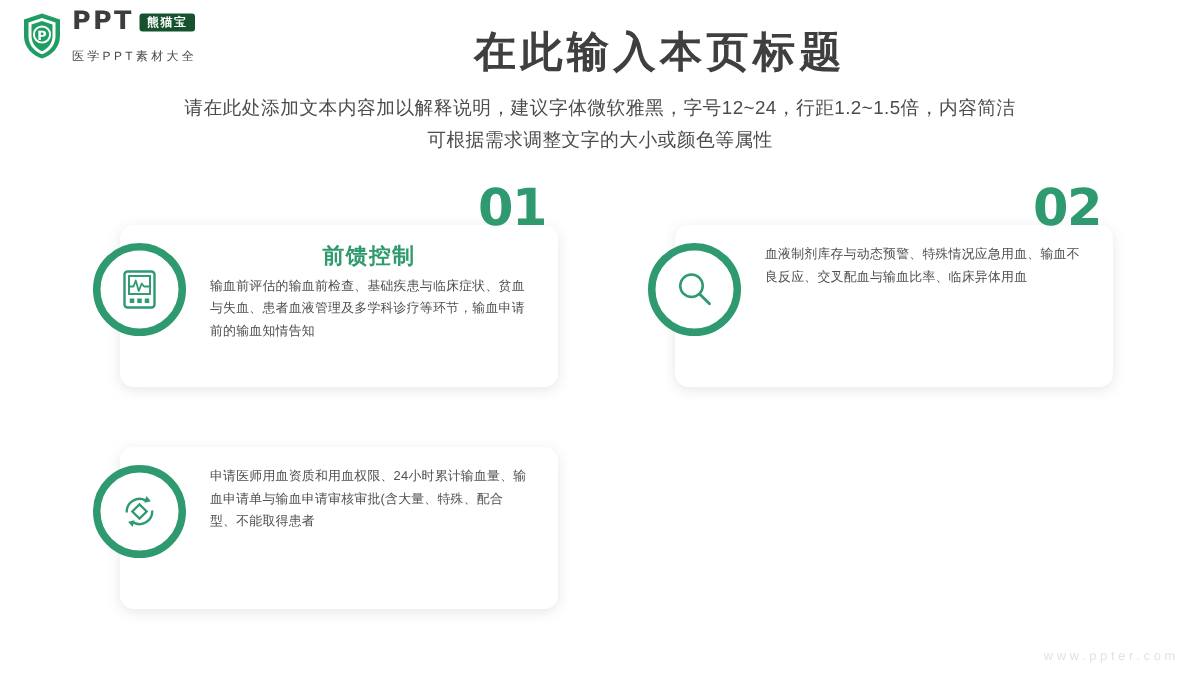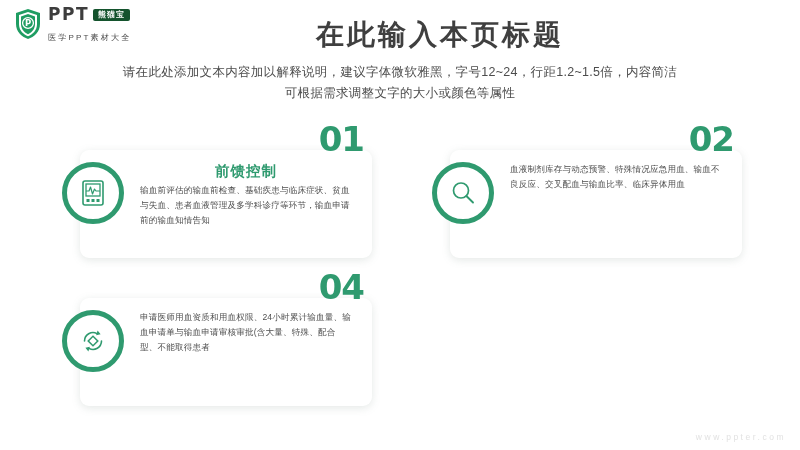--- a/index.html
+++ b/index.html
@@ -182,21 +182,20 @@
         <line x1="17.4" y1="17" x2="24" y2="23.5" stroke="#2f9a6f" stroke-width="1.9" stroke-linecap="round"></line>
       </svg>
     </div>
     <div class="card-body">
       <div class="card-desc">血液制剂库存与动态预警、特殊情况应急用血、输血不良反应、交叉配血与输血比率、临床异体用血</div>
     </div>
   </div>
 
 
   <div class="card">
-    <div class="card-num">04</div>
     <div class="card-box"></div>
     <div class="card-icon">
       <svg width="30" height="30" viewBox="0 0 30 30">
         <path d="M6.5 15 A8.5 8.5 0 0 1 19 7.6" fill="none" stroke="#2f9a6f" stroke-width="1.6" stroke-linecap="round"></path>
         <polygon points="19.6,4.6 22.6,8.2 18.2,9.2" fill="#2f9a6f"></polygon>
         <path d="M23.5 15 A8.5 8.5 0 0 1 11 22.4" fill="none" stroke="#2f9a6f" stroke-width="1.6" stroke-linecap="round"></path>
         <polygon points="10.4,25.4 7.4,21.8 11.8,20.8" fill="#2f9a6f"></polygon>
         <rect x="11.6" y="11.6" width="6.8" height="6.8" transform="rotate(45 15 15)" fill="none" stroke="#2f9a6f" stroke-width="1.5"></rect>
       </svg>
     </div>

